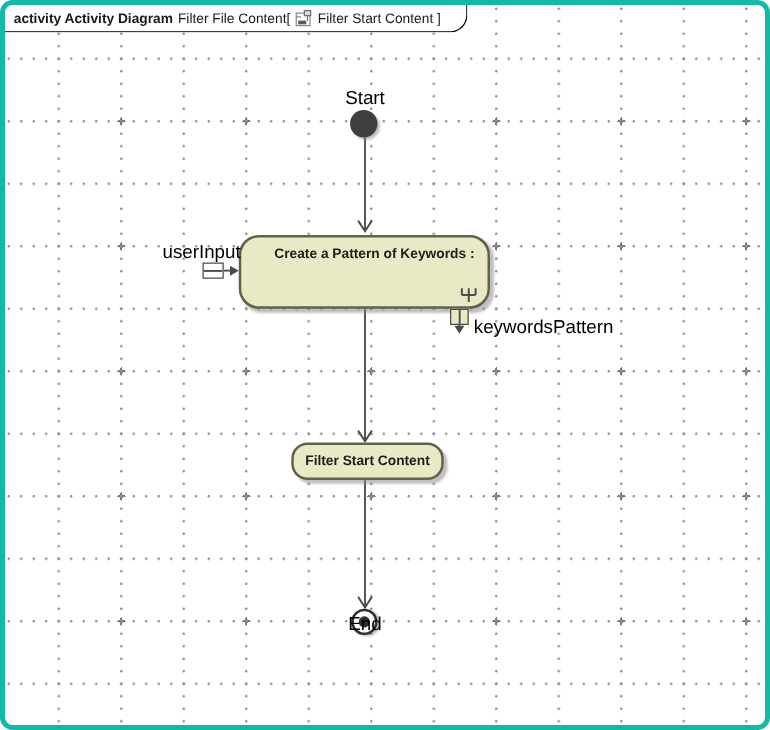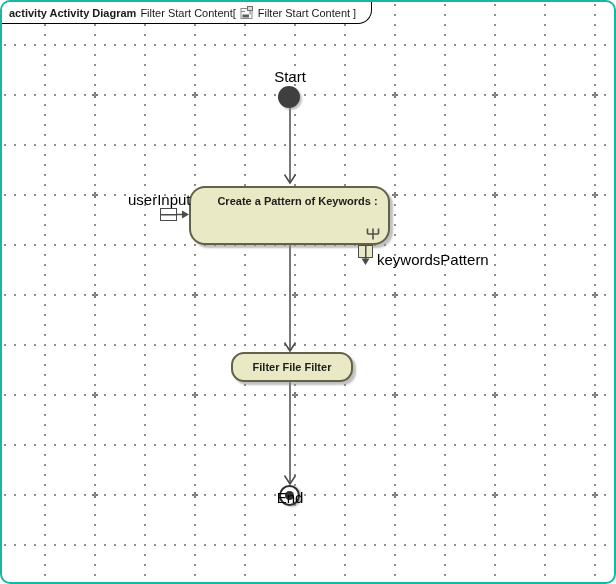--- a/index.html
+++ b/index.html
@@ -3,21 +3,21 @@
 <meta charset="utf-8">
 <style>
   html,body{margin:0;padding:0;background:#fff;}
   .page{
     position:relative;width:616px;height:584px;
     font-family:"Liberation Sans","DejaVu Sans",sans-serif;
     color:#1a1a1a;overflow:hidden;
   }
   .frame{
     position:absolute;left:0;top:0;right:0;bottom:0;
-    border:2px solid #14b8a6;border-radius:10px;overflow:hidden;background:#14b8a6;
+    border:4px solid #14b8a6;border-radius:10px;overflow:hidden;background:#14b8a6;
   }
   
   .grid{
     position:absolute;left:0;top:0;right:0;bottom:0;
     background-color:#fff;
     background-image:
       radial-gradient(circle at 3px 43px, #8f8f8f 0.8px, rgba(0,0,0,0) 1.3px),
       radial-gradient(circle at 43px 3px, #8f8f8f 0.8px, rgba(0,0,0,0) 1.3px),
       radial-gradient(ellipse 3.5px 1.1px at 93px 93px, #787878 98%, rgba(0,0,0,0) 100%),
       radial-gradient(ellipse 1.1px 3.5px at 93px 93px, #787878 98%, rgba(0,0,0,0) 100%);
@@ -95,21 +95,21 @@
         <polygon points="180,208.5 187,212.5 180,216.5" fill="#4b4b4b"></polygon>
       </g>
       <g>
         <line x1="363.5" y1="255" x2="363.5" y2="257.5" stroke="#4b4b4b" stroke-width="1.5"></line>
         <polygon points="359.5,256.5 367.5,256.5 363.5,263" fill="#4b4b4b"></polygon>
       </g>
     </svg>
 
     <div class="tab">
       <span class="bold">activity Activity Diagram</span>
-      <span>Filter Start Content[</span>
+      <span>Filter File Content[</span>
       <span class="tabicon">
         <svg viewBox="0 0 14 14" width="14" height="14">
           <rect x="1" y="2.5" width="11" height="10" fill="#fff" stroke="#8a8a8a" stroke-width="1"></rect>
           <rect x="7.5" y="0.5" width="5" height="4" fill="#dcdcdc" stroke="#6e6e6e" stroke-width="1"></rect>
           <rect x="2.5" y="8.5" width="6.5" height="3" fill="#5a5a5a"></rect>
           <line x1="10" y1="4.5" x2="10" y2="8.5" stroke="#6e6e6e" stroke-width="1"></line>
           <line x1="1" y1="5.5" x2="5" y2="5.5" stroke="#8a8a8a" stroke-width="1"></line>
         </svg>
       </span>
       <span>Filter Start Content ]</span>
@@ -130,21 +130,21 @@
         </svg>
       </span>
     </div>
 
     <div class="label userinput-label">userInput</div>
     <div class="pin input-pin"></div>
     <div class="pin output-pin"></div>
     <div class="label keywordspattern-label">keywordsPattern</div>
 
     <div class="action action2">
-      <span>Filter File Filter</span>
+      <span>Filter Start Content</span>
     </div>
 
     <div class="final-node">
       <span class="dot"></span>
     </div>
     <div class="label end-label">End</div>
 
   </div>
 </div>
 

